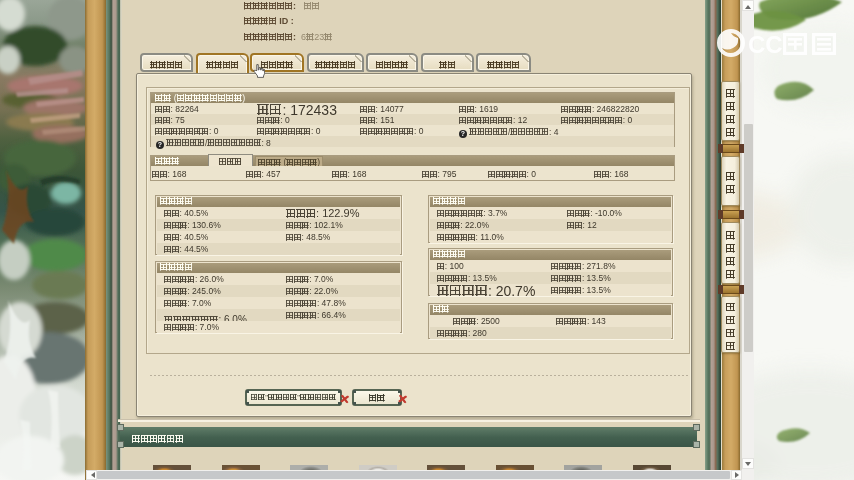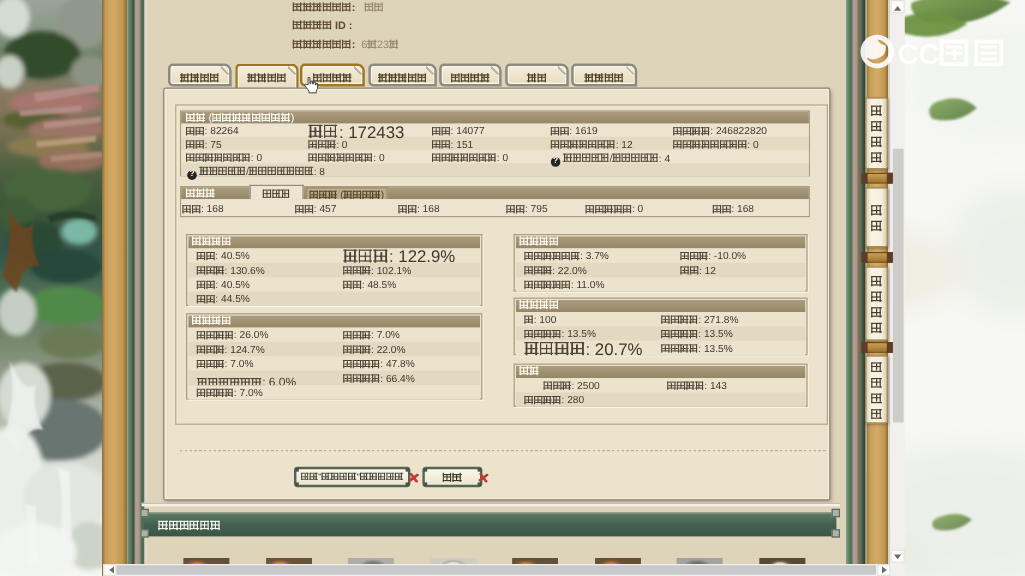--- a/index.html
+++ b/index.html
@@ -183,39 +183,39 @@
 <div style="position:absolute;left:332px;top:169px;font-size:8.5px;line-height:11px;color:#4c4537;white-space:nowrap"><i class="z"></i><i class="z"></i>: <span class="val">168</span></div>
 <div style="position:absolute;left:422px;top:169px;font-size:8.5px;line-height:11px;color:#4c4537;white-space:nowrap"><i class="z"></i><i class="z"></i>: <span class="val">795</span></div>
 <div style="position:absolute;left:488px;top:169px;font-size:8.5px;line-height:11px;color:#4c4537;white-space:nowrap"><i class="z"></i><i class="z"></i><i class="z"></i><i class="z"></i><i class="z"></i>: <span class="val">0</span></div>
 <div style="position:absolute;left:594px;top:169px;font-size:8.5px;line-height:11px;color:#4c4537;white-space:nowrap"><i class="z"></i><i class="z"></i>: <span class="val">168</span></div>
 <div style="position:absolute;left:155px;top:195px;width:247px;height:60px;border:1px solid #a99c80;background:#ece3cd;box-shadow:1px 1px 0 rgba(252,248,235,.8)">
     <div style="position:absolute;left:1px;right:1px;top:1px;height:10px;background:linear-gradient(#aa9c7c,#948666)">
       <span class="hdw" style="position:absolute;left:3px;top:-1px"><i class="z"></i><i class="z"></i><i class="z"></i><i class="z"></i></span>
     </div>
     <div style="position:absolute;left:1px;right:1px;top:11px;height:12px;background:#ece3cd"></div>
     <div style="position:absolute;left:8px;top:12px;font-size:8.5px;line-height:11px;color:#4c4537;white-space:nowrap"><i class="z"></i><i class="z"></i>: <span class="val">40.5%</span></div>
-    <div style="position:absolute;left:130px;top:12px;font-size:14px;line-height:11px;color:#4c4537;white-space:nowrap"><i class="z"></i><i class="z"></i><i class="z"></i>: <span class="val">122.9%</span></div>
+    <div style="position:absolute;left:130px;top:12px;font-size:11px;line-height:11px;color:#4c4537;white-space:nowrap"><i class="z"></i><i class="z"></i><i class="z"></i>: <span class="val">122.9%</span></div>
     <div style="position:absolute;left:1px;right:1px;top:23px;height:12px;background:#e2d9c1"></div>
     <div style="position:absolute;left:8px;top:24px;font-size:8.5px;line-height:11px;color:#4c4537;white-space:nowrap"><i class="z"></i><i class="z"></i><i class="z"></i>: <span class="val">130.6%</span></div>
     <div style="position:absolute;left:130px;top:24px;font-size:8.5px;line-height:11px;color:#4c4537;white-space:nowrap"><i class="z"></i><i class="z"></i><i class="z"></i>: <span class="val">102.1%</span></div>
     <div style="position:absolute;left:1px;right:1px;top:35px;height:12px;background:#ece3cd"></div>
     <div style="position:absolute;left:8px;top:36px;font-size:8.5px;line-height:11px;color:#4c4537;white-space:nowrap"><i class="z"></i><i class="z"></i>: <span class="val">40.5%</span></div>
     <div style="position:absolute;left:130px;top:36px;font-size:8.5px;line-height:11px;color:#4c4537;white-space:nowrap"><i class="z"></i><i class="z"></i>: <span class="val">48.5%</span></div>
     <div style="position:absolute;left:1px;right:1px;top:47px;height:12px;background:#e2d9c1"></div>
     <div style="position:absolute;left:8px;top:48px;font-size:8.5px;line-height:11px;color:#4c4537;white-space:nowrap"><i class="z"></i><i class="z"></i>: <span class="val">44.5%</span></div>
   </div>
 <div style="position:absolute;left:155px;top:261px;width:247px;height:72px;border:1px solid #a99c80;background:#ece3cd;box-shadow:1px 1px 0 rgba(252,248,235,.8)">
     <div style="position:absolute;left:1px;right:1px;top:1px;height:10px;background:linear-gradient(#aa9c7c,#948666)">
       <span class="hdw" style="position:absolute;left:3px;top:-1px"><i class="z"></i><i class="z"></i><i class="z"></i><i class="z"></i></span>
     </div>
     <div style="position:absolute;left:1px;right:1px;top:11px;height:12px;background:#ece3cd"></div>
     <div style="position:absolute;left:8px;top:12px;font-size:8.5px;line-height:11px;color:#4c4537;white-space:nowrap"><i class="z"></i><i class="z"></i><i class="z"></i><i class="z"></i>: <span class="val">26.0%</span></div>
     <div style="position:absolute;left:130px;top:12px;font-size:8.5px;line-height:11px;color:#4c4537;white-space:nowrap"><i class="z"></i><i class="z"></i><i class="z"></i>: <span class="val">7.0%</span></div>
     <div style="position:absolute;left:1px;right:1px;top:23px;height:12px;background:#e2d9c1"></div>
-    <div style="position:absolute;left:8px;top:24px;font-size:8.5px;line-height:11px;color:#4c4537;white-space:nowrap"><i class="z"></i><i class="z"></i><i class="z"></i>: <span class="val">124.7%</span></div>
+    <div style="position:absolute;left:8px;top:24px;font-size:8.5px;line-height:11px;color:#4c4537;white-space:nowrap"><i class="z"></i><i class="z"></i><i class="z"></i>: <span class="val">245.0%</span></div>
     <div style="position:absolute;left:130px;top:24px;font-size:8.5px;line-height:11px;color:#4c4537;white-space:nowrap"><i class="z"></i><i class="z"></i><i class="z"></i>: <span class="val">22.0%</span></div>
     <div style="position:absolute;left:1px;right:1px;top:35px;height:12px;background:#ece3cd"></div>
     <div style="position:absolute;left:8px;top:36px;font-size:8.5px;line-height:11px;color:#4c4537;white-space:nowrap"><i class="z"></i><i class="z"></i><i class="z"></i>: <span class="val">7.0%</span></div>
     <div style="position:absolute;left:130px;top:36px;font-size:8.5px;line-height:11px;color:#4c4537;white-space:nowrap"><i class="z"></i><i class="z"></i><i class="z"></i><i class="z"></i>: <span class="val">47.8%</span></div>
     <div style="position:absolute;left:1px;right:1px;top:47px;height:12px;background:#e2d9c1"></div>
     <div style="position:absolute;left:8px;top:52px;font-size:10px;line-height:11px;color:#4c4537;white-space:nowrap"><i class="z"></i><i class="z"></i><i class="z"></i><i class="z"></i><i class="z"></i><i class="z"></i>: <span class="val">6.0%</span></div>
     <div style="position:absolute;left:130px;top:48px;font-size:8.5px;line-height:11px;color:#4c4537;white-space:nowrap"><i class="z"></i><i class="z"></i><i class="z"></i><i class="z"></i>: <span class="val">66.4%</span></div>
     <div style="position:absolute;left:1px;right:1px;top:59px;height:12px;background:#ece3cd"></div>
     <div style="position:absolute;left:8px;top:60px;font-size:8.5px;line-height:11px;color:#4c4537;white-space:nowrap"><i class="z"></i><i class="z"></i><i class="z"></i><i class="z"></i>: <span class="val">7.0%</span></div>
   </div>

